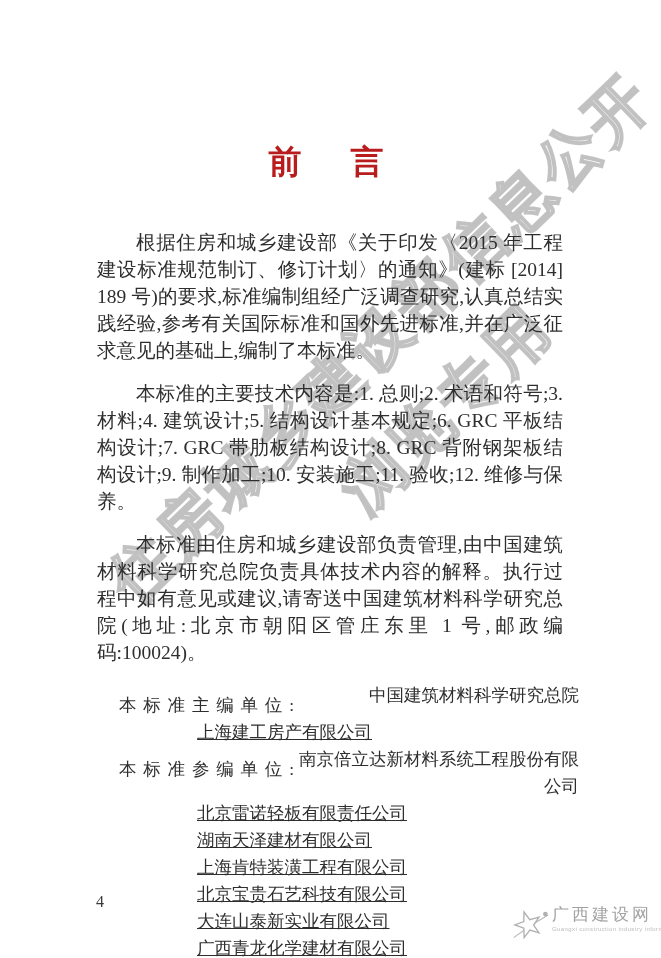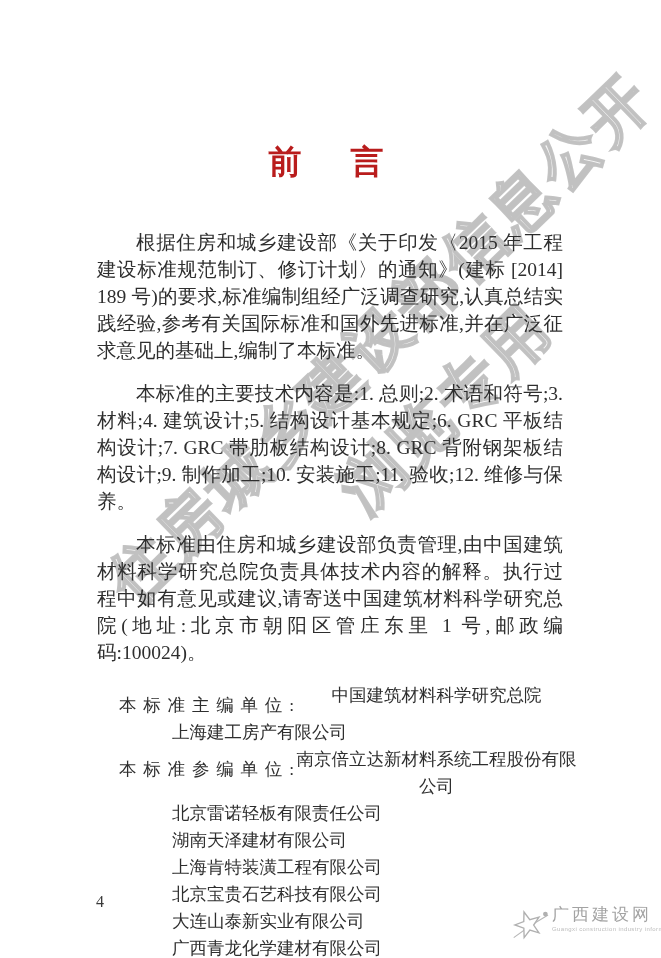--- a/index.html
+++ b/index.html
@@ -28,22 +28,22 @@
   .para{
     margin:16px;font-size:19.5px;line-height:27px;text-align:justify;
     text-indent:2em;
   }
   .units{font-size:17.5px;line-height:27px;}
   .unit-row{display:flex;}
   .unit-label{
     flex:none;width:213px;padding-left:38px;box-sizing:border-box;
     text-align:justify;text-align-last:justify;margin-top:10px;
   }
-  .unit-first{flex:1;text-align:center;}
-  .unit-item{margin-left:91px;}
+  .unit-first{flex:1;text-align:right;}
+  .unit-item{margin-left:116px;text-decoration:underline;}
   
   .page-number{
     position:absolute;left:96px;top:893px;font-size:16px;color:#3a3a3a;z-index:1;
   }
   .logo{
     position:absolute;left:510px;top:903px;display:flex;align-items:flex-start;
     z-index:1;
   }
   .logo-star{flex:none;margin-top:2px;}
   .logo-textcol{margin-left:2px;}

